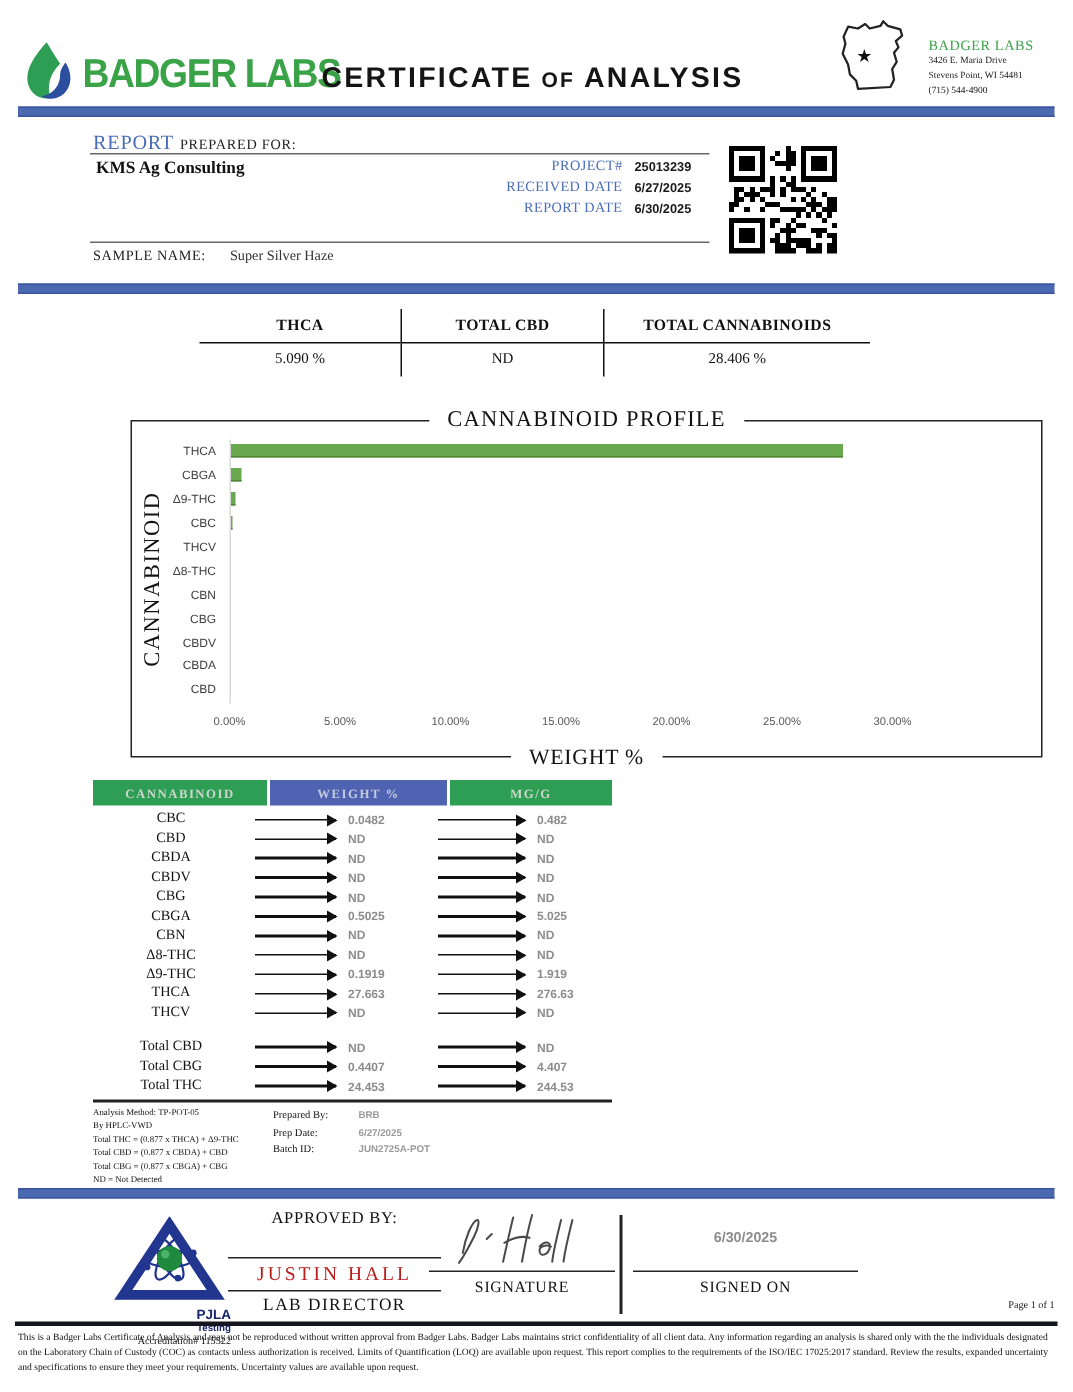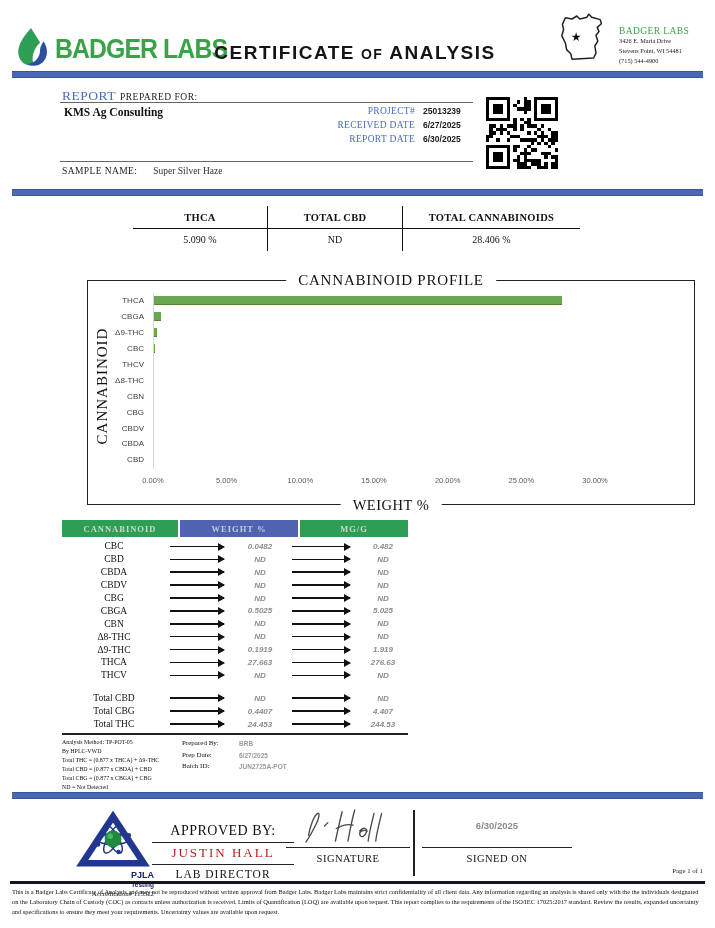--- a/index.html
+++ b/index.html
@@ -58,37 +58,37 @@
 
   
   .rtable { left:62px; top:520px; width:346px; }
   .rt-head { display:grid; grid-template-columns:116px 118px 108px; column-gap:2px; }
   .rt-head-cell { height:17px; display:flex; align-items:center; justify-content:center; font-weight:bold; font-size:8.5px; letter-spacing:1px; }
   .hc-green { background:#2f9e55; color:#cdd6cd; }
   .hc-blue  { background:#4f63b2; color:#c3cade; }
   .rt-body { padding-top:3px; }
   .rt-row { display:grid; grid-template-columns:104px 66px 56px 70px 50px; align-items:center; height:12.9px; }
   .rt-name { text-align:center; font-size:9.5px; color:#111; }
-  .rt-val { text-align:center; font-family:"Liberation Sans", sans-serif; font-weight:bold; font-size:8px; color:#8c8c8c;font-style:italic; }
+  .rt-val { font-family:"Liberation Sans", sans-serif; font-weight:bold; font-size:8px; color:#8c8c8c; }
   .arrow { height:1.6px; background:#111; position:relative; margin:0 8px 0 4px; }
   .arrow::after { content:""; position:absolute; right:-1px; top:-3.1px; border-left:7px solid #111; border-top:4px solid transparent; border-bottom:4px solid transparent; }
   .rt-spacer { height:10px; }
   .rt-bottom { border-top:2px solid #222; margin-top:3px; padding-top:3px; display:grid; grid-template-columns:120px 128px 98px; }
   .fn-left { font-size:5.9px; line-height:1.5; color:#111; white-space:pre-line; }
   .fn-row { display:flex; gap:5px; line-height:11.5px; }
   .fn-label { font-size:7px; color:#111; width:52px; }
   .fn-val { font-family:"Liberation Sans", sans-serif; font-weight:bold; font-size:6.5px; color:#9a9a9a; }
 
   
   .pjla { left:62px; top:799px; width:92px; text-align:right;margin-top:12px; }
   .pjla-name { font-family:"Liberation Sans", sans-serif; font-weight:bold; font-size:9px; color:#16246b; line-height:1.1; }
   .pjla-sub { font-family:"Liberation Sans", sans-serif; font-weight:bold; font-size:6.5px; color:#16246b; }
   .pjla-accr { font-size:6.8px; color:#111; margin-top:2px; white-space:nowrap; }
   .approved { left:152px; top:806px; width:142px; text-align:center; }
-  .ap-label { font-size:14px; letter-spacing:.5px; padding-bottom:3px; border-bottom:1.2px solid #222;margin-top:17px; }
+  .ap-label { font-size:11px; letter-spacing:.5px; padding-bottom:20px; border-bottom:1.2px solid #222; }
   .ap-name { font-size:13px; letter-spacing:2px; color:#b91c1c; padding:2px 0 3px; border-bottom:1.2px solid #222; white-space:nowrap; }
   .ap-title { font-size:11.5px; letter-spacing:1px; padding-top:3px; }
   .sig-block { left:286px; top:804px; width:124px; text-align:center; }
   .sig-draw { height:44px; border-bottom:1.5px solid #222; display:flex; align-items:flex-end; justify-content:center; }
   .sig-label { font-size:10.5px; letter-spacing:.5px; padding-top:5px; }
   .vdivider { left:413px; top:810px; width:1.5px; height:66px; background:#222; }
   .signed-block { left:422px; top:804px; width:150px; text-align:center; }
   .signed-date { height:44px; border-bottom:1.5px solid #222; display:flex; align-items:center; justify-content:center; font-family:"Liberation Sans", sans-serif; font-weight:bold; font-size:9.5px; color:#8c8c8c; }
   .signed-label { font-size:10.5px; letter-spacing:.5px; padding-top:5px; }
 

